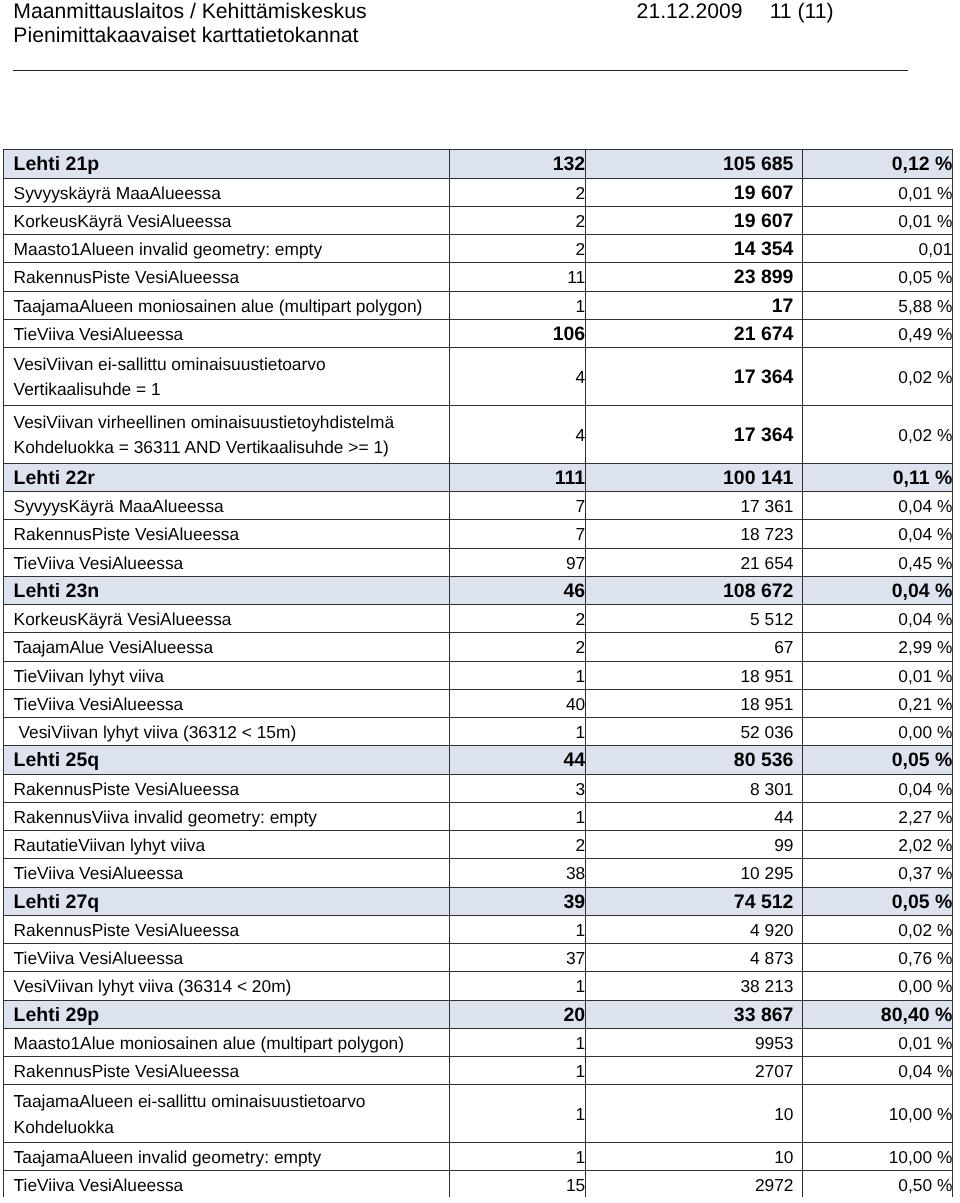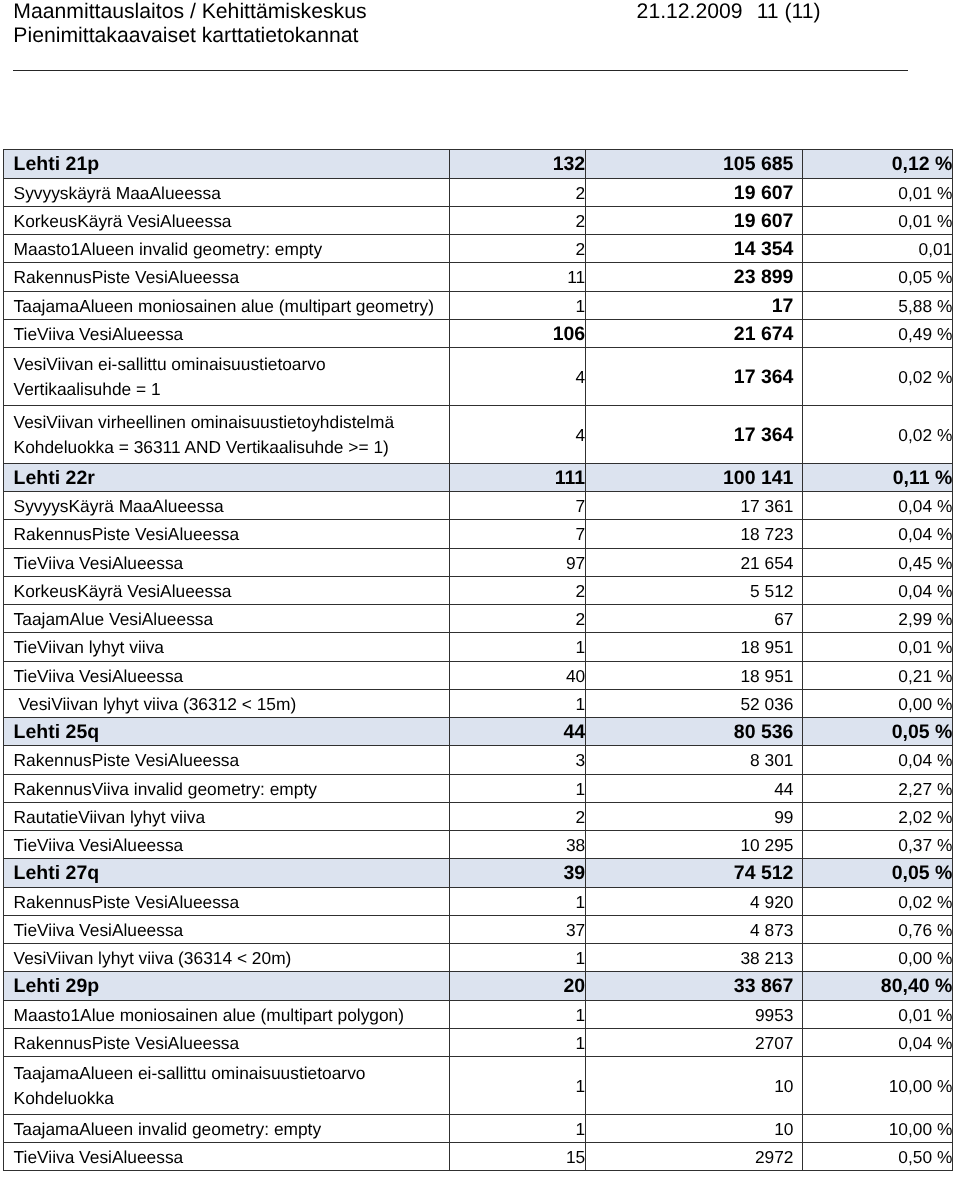--- a/index.html
+++ b/index.html
@@ -12,21 +12,21 @@
   }
   .page { position:relative; width:960px; height:1197px; overflow:hidden; background:#ffffff; }
   .ln, .nowrap, .hdr-line, .hdr-date, .hdr-page { transform:translateZ(0); }
 
   
   .doc-header { position:absolute; left:0; top:0; width:960px; height:78px; }
   .hdr-left  { position:absolute; left:13.3px; top:0px; font-size:21.2px; line-height:23.7px; }
   .hdr-line  { display:block; white-space:pre; }
   .hdr-right { position:absolute; left:636.6px; top:0px; font-size:21.2px; line-height:23.7px; white-space:nowrap; }
   .hdr-date  { display:inline-block; }
-  .hdr-page  { display:inline-block; margin-left:14px; }
+  .hdr-page  { display:inline-block; margin-left:27px; }
   .hdr-rule  { position:absolute; left:12.5px; top:69.6px; width:895.5px; height:1.2px; background:#262626; }
 
   
   .stats-table {
     position:absolute; left:3.2px; top:149.3px;
     width:948.2px;
     border-collapse:collapse;
     table-layout:fixed;
     border:0;
   }
@@ -149,21 +149,21 @@
         <td class="col-total">
             <div class="cell-inner"><span class="nowrap bold">23 899</span></div>
           </td>
         <td class="col-percent">
             <div class="cell-inner"><span class="nowrap">0,05 %</span></div>
           </td>
       </tr>
       <tr class="row-single">
         <td class="col-label">
             <div class="cell-inner">
-          <span class="ln">TaajamaAlueen moniosainen alue (multipart geometry)</span>
+          <span class="ln">TaajamaAlueen moniosainen alue (multipart polygon)</span>
         </div>
           </td>
         <td class="col-count">
             <div class="cell-inner"><span class="nowrap">1</span></div>
           </td>
         <td class="col-total">
             <div class="cell-inner"><span class="nowrap bold">17</span></div>
           </td>
         <td class="col-percent">
             <div class="cell-inner"><span class="nowrap">5,88 %</span></div>
@@ -276,20 +276,36 @@
         <td class="col-count">
             <div class="cell-inner"><span class="nowrap">97</span></div>
           </td>
         <td class="col-total">
             <div class="cell-inner"><span class="nowrap">21 654</span></div>
           </td>
         <td class="col-percent">
             <div class="cell-inner"><span class="nowrap">0,45 %</span></div>
           </td>
       </tr>
+      <tr class="group-row row-single">
+        <td class="col-label">
+            <div class="cell-inner">
+          <span class="ln bold">Lehti 23n</span>
+        </div>
+          </td>
+        <td class="col-count">
+            <div class="cell-inner"><span class="nowrap bold">46</span></div>
+          </td>
+        <td class="col-total">
+            <div class="cell-inner"><span class="nowrap bold">108 672</span></div>
+          </td>
+        <td class="col-percent">
+            <div class="cell-inner"><span class="nowrap bold">0,04 %</span></div>
+          </td>
+      </tr>
       <tr class="row-single">
         <td class="col-label">
             <div class="cell-inner">
           <span class="ln">KorkeusKäyrä VesiAlueessa</span>
         </div>
           </td>
         <td class="col-count">
             <div class="cell-inner"><span class="nowrap">2</span></div>
           </td>
         <td class="col-total">

